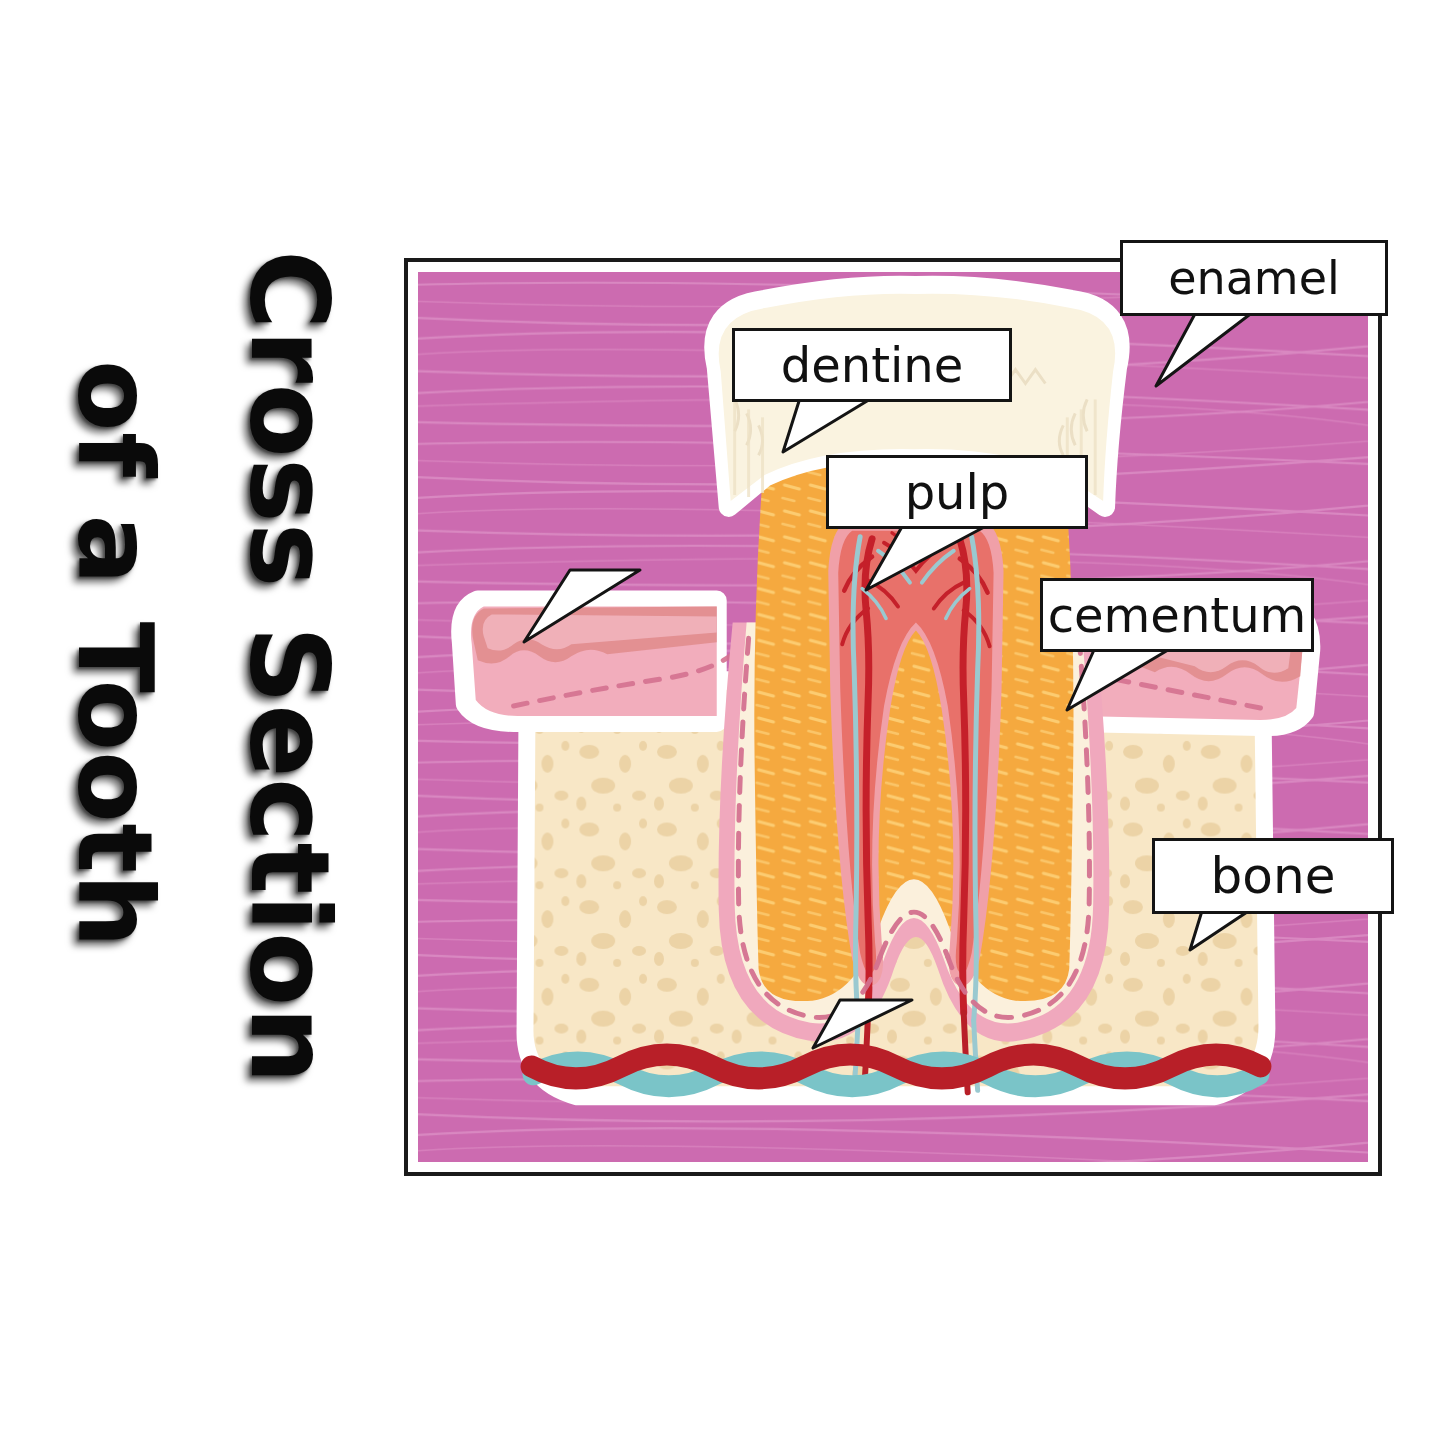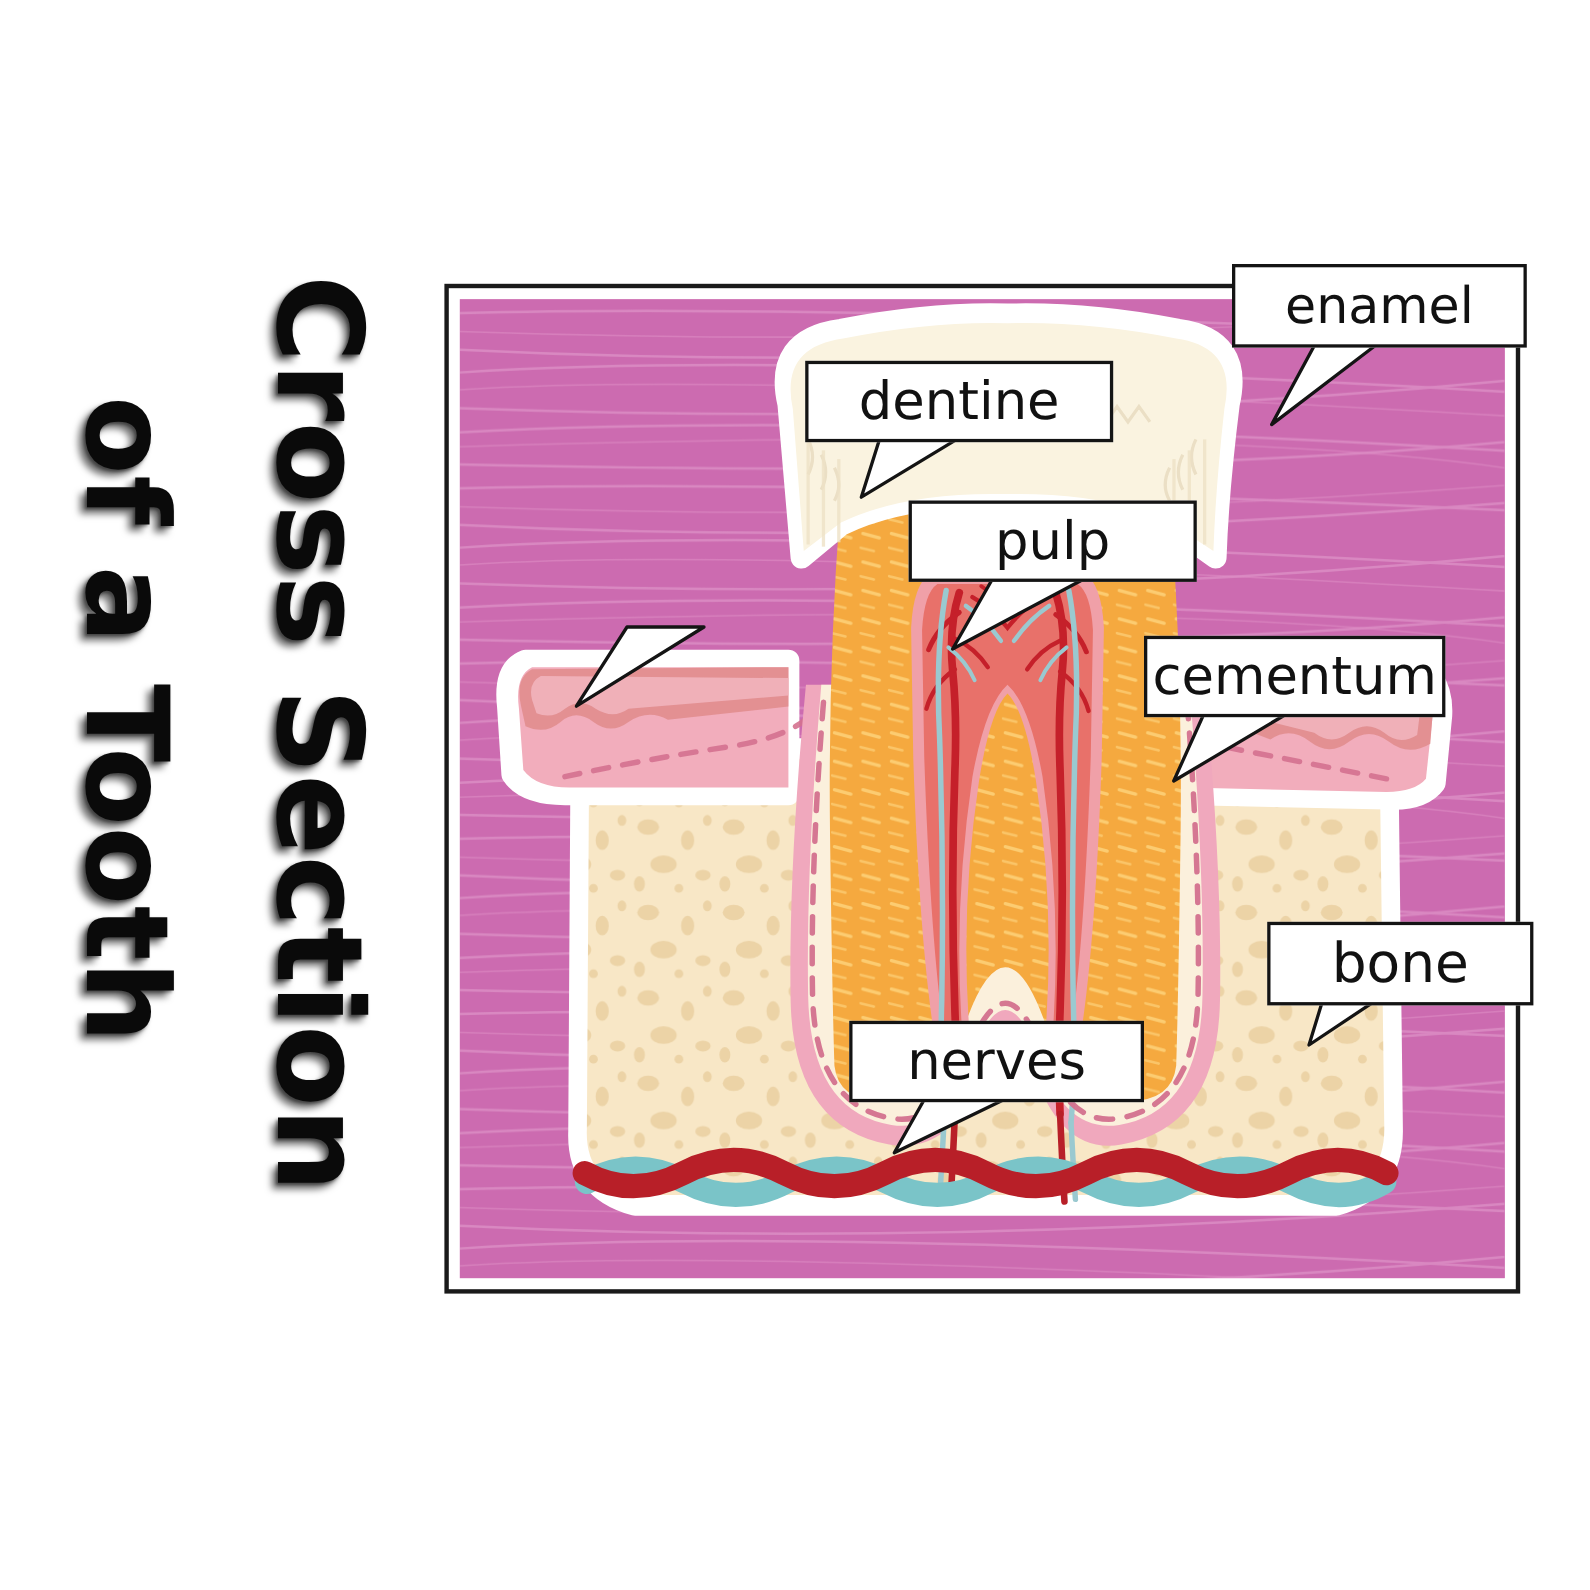--- a/index.html
+++ b/index.html
@@ -299,17 +299,14 @@
 
 
   <div class="callout" style="left:1040px;top:578px;width:274px;height:74px;align-items:center;">
     <span style="font-size:48px;">cementum</span>
   </div>
 
   <div class="callout" style="left:1152px;top:814px;width:242px;height:76px;margin-top:24px;">
     <span style="font-size:50px;">bone</span>
   </div>
 
-  <div class="callout" style="left:772px;top:928px;width:268px;height:74px;">
-    <span style="font-size:48px;">nerves</span>
-  </div>
 
 </div>
 
 </body></html>

